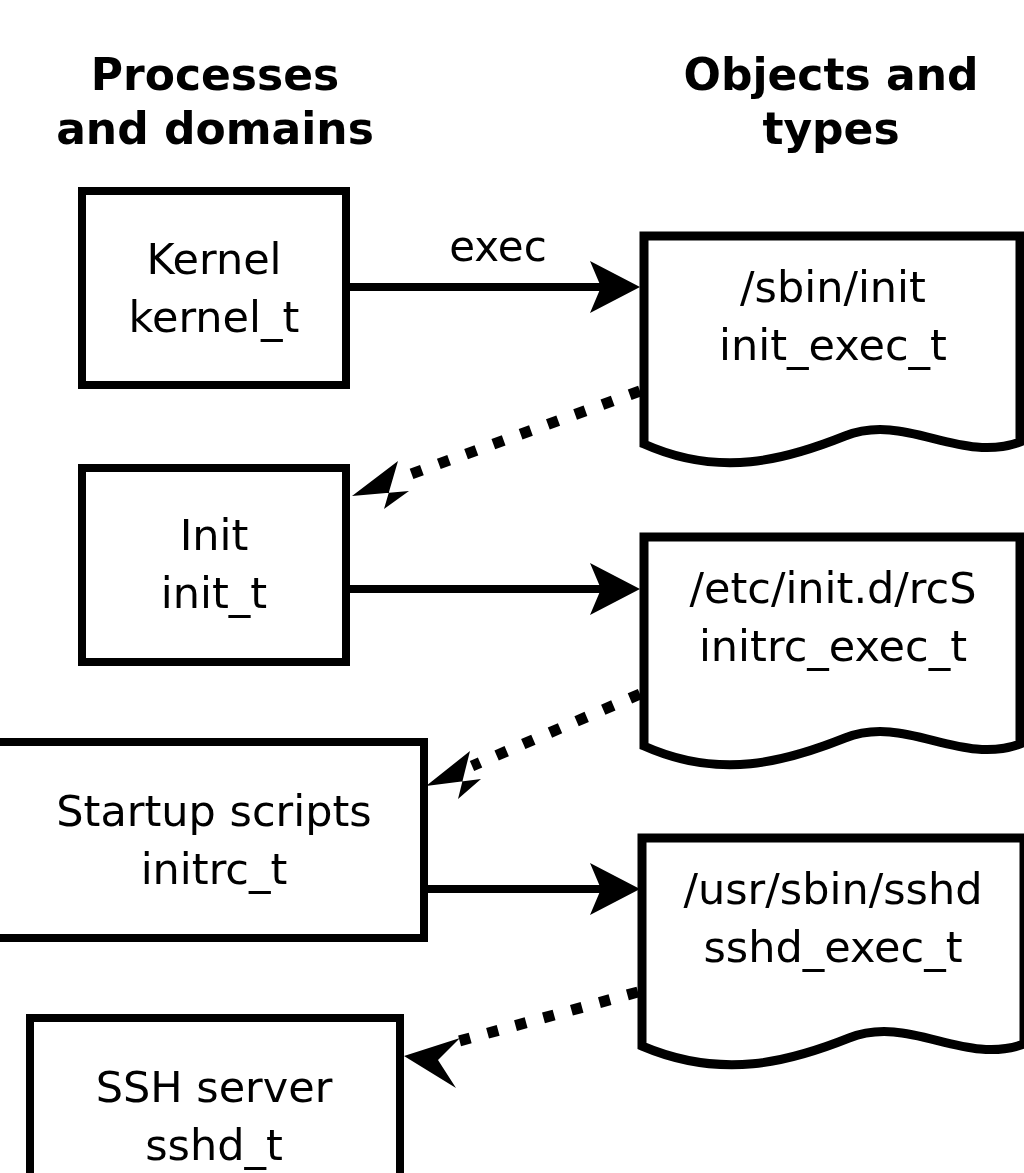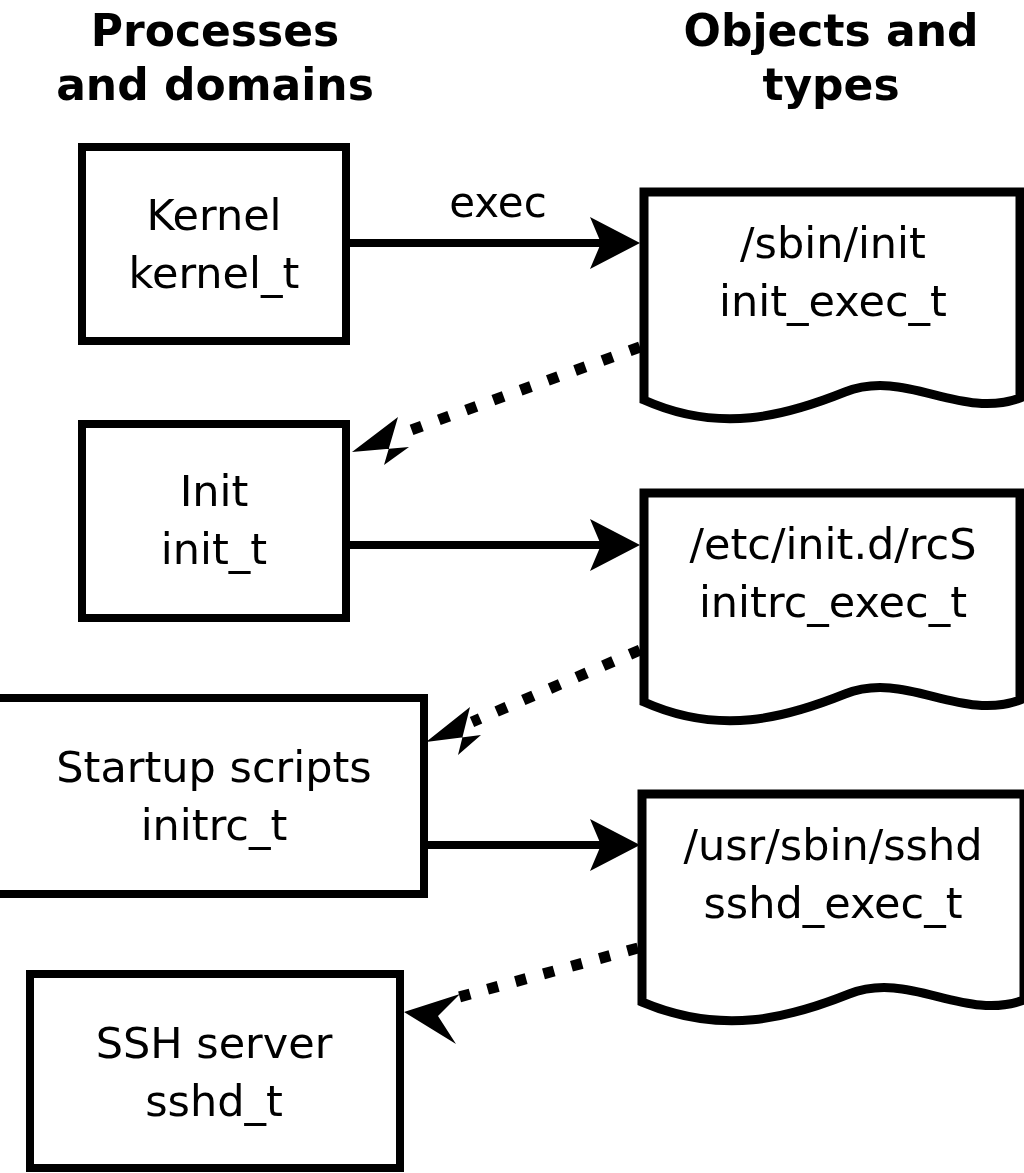--- a/index.html
+++ b/index.html
@@ -11,20 +11,21 @@
     width: 1024px;
     height: 1173px;
     font-family: "DejaVu Sans", sans-serif;
     overflow: hidden;
   }
   #diagram-root {
     position: relative;
     width: 1024px;
     height: 974px;
     background: #ffffff;
+    margin-top: 44px;
   }
   svg.diagram-svg {
     position: absolute;
     top: 0;
     left: 0;
     width: 1024px;
     height: 1173px;
     display: block;
   }
   .col-heading {

